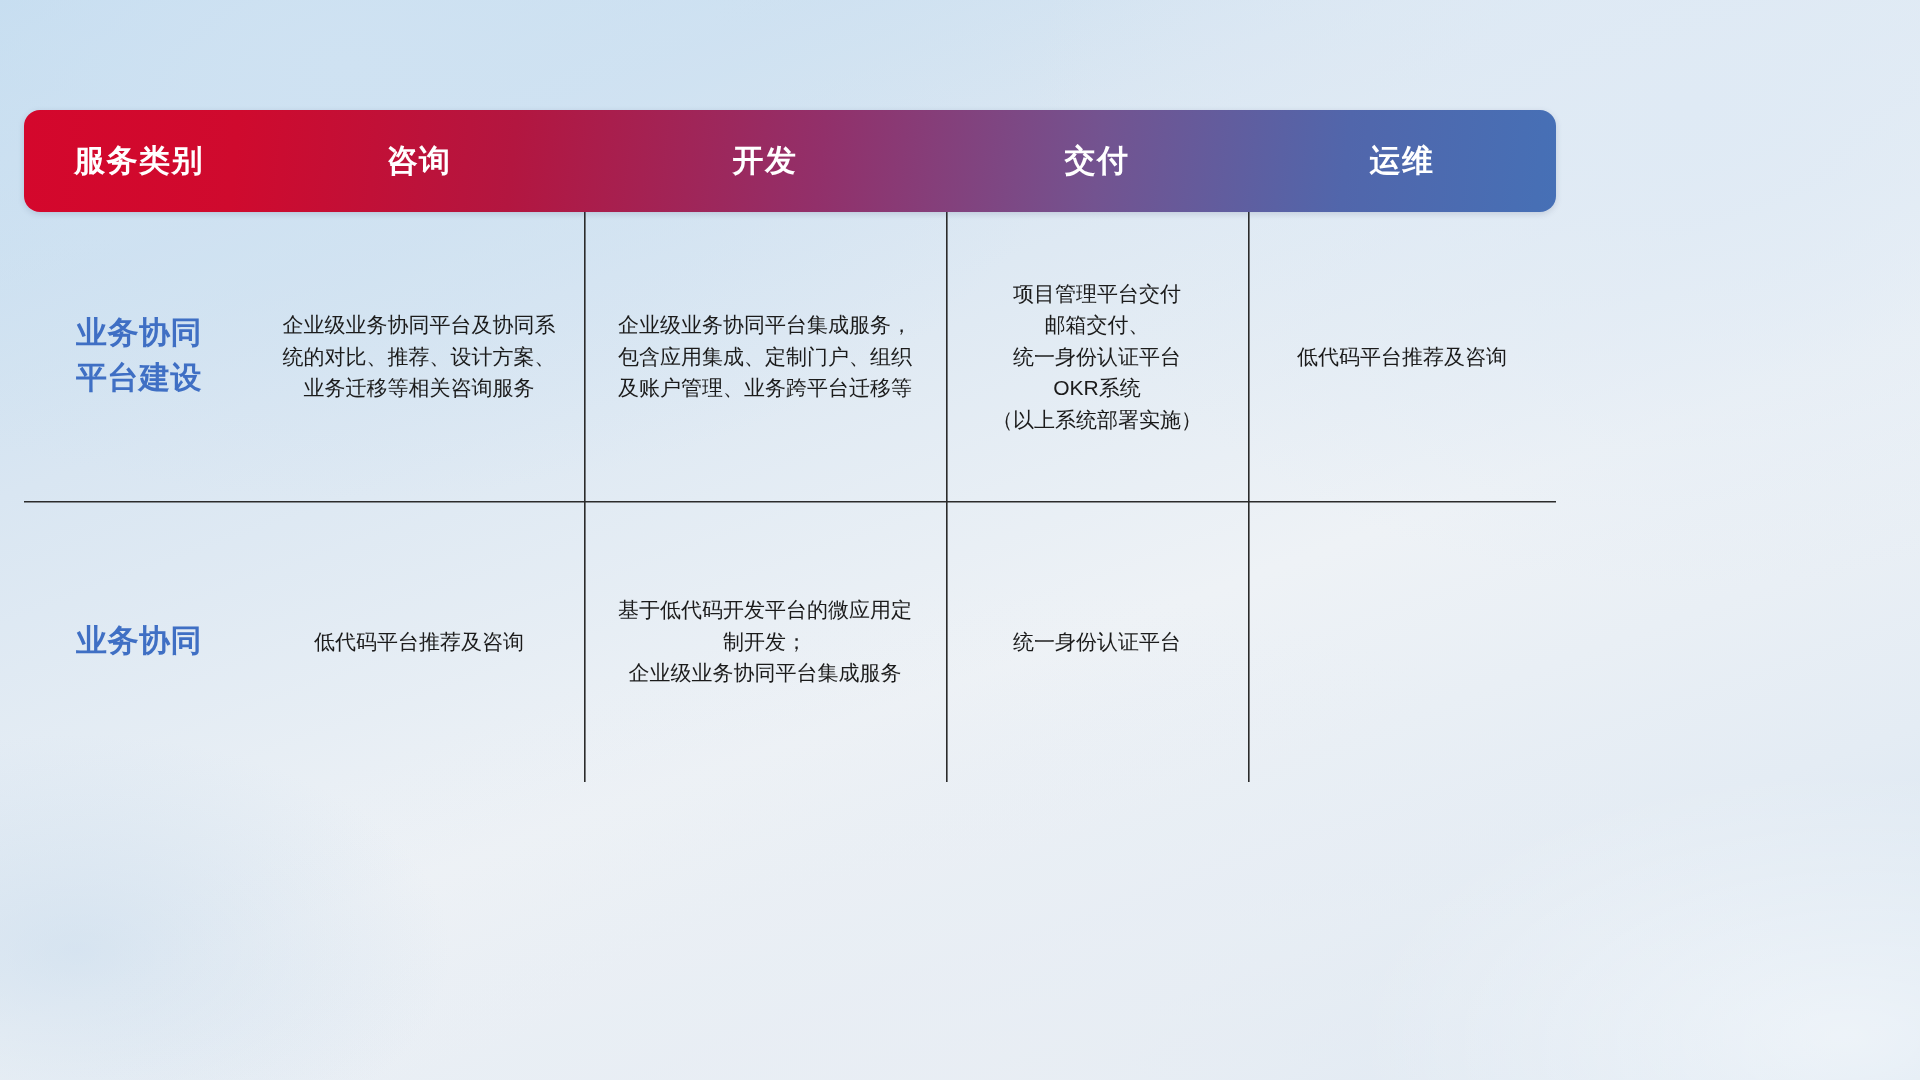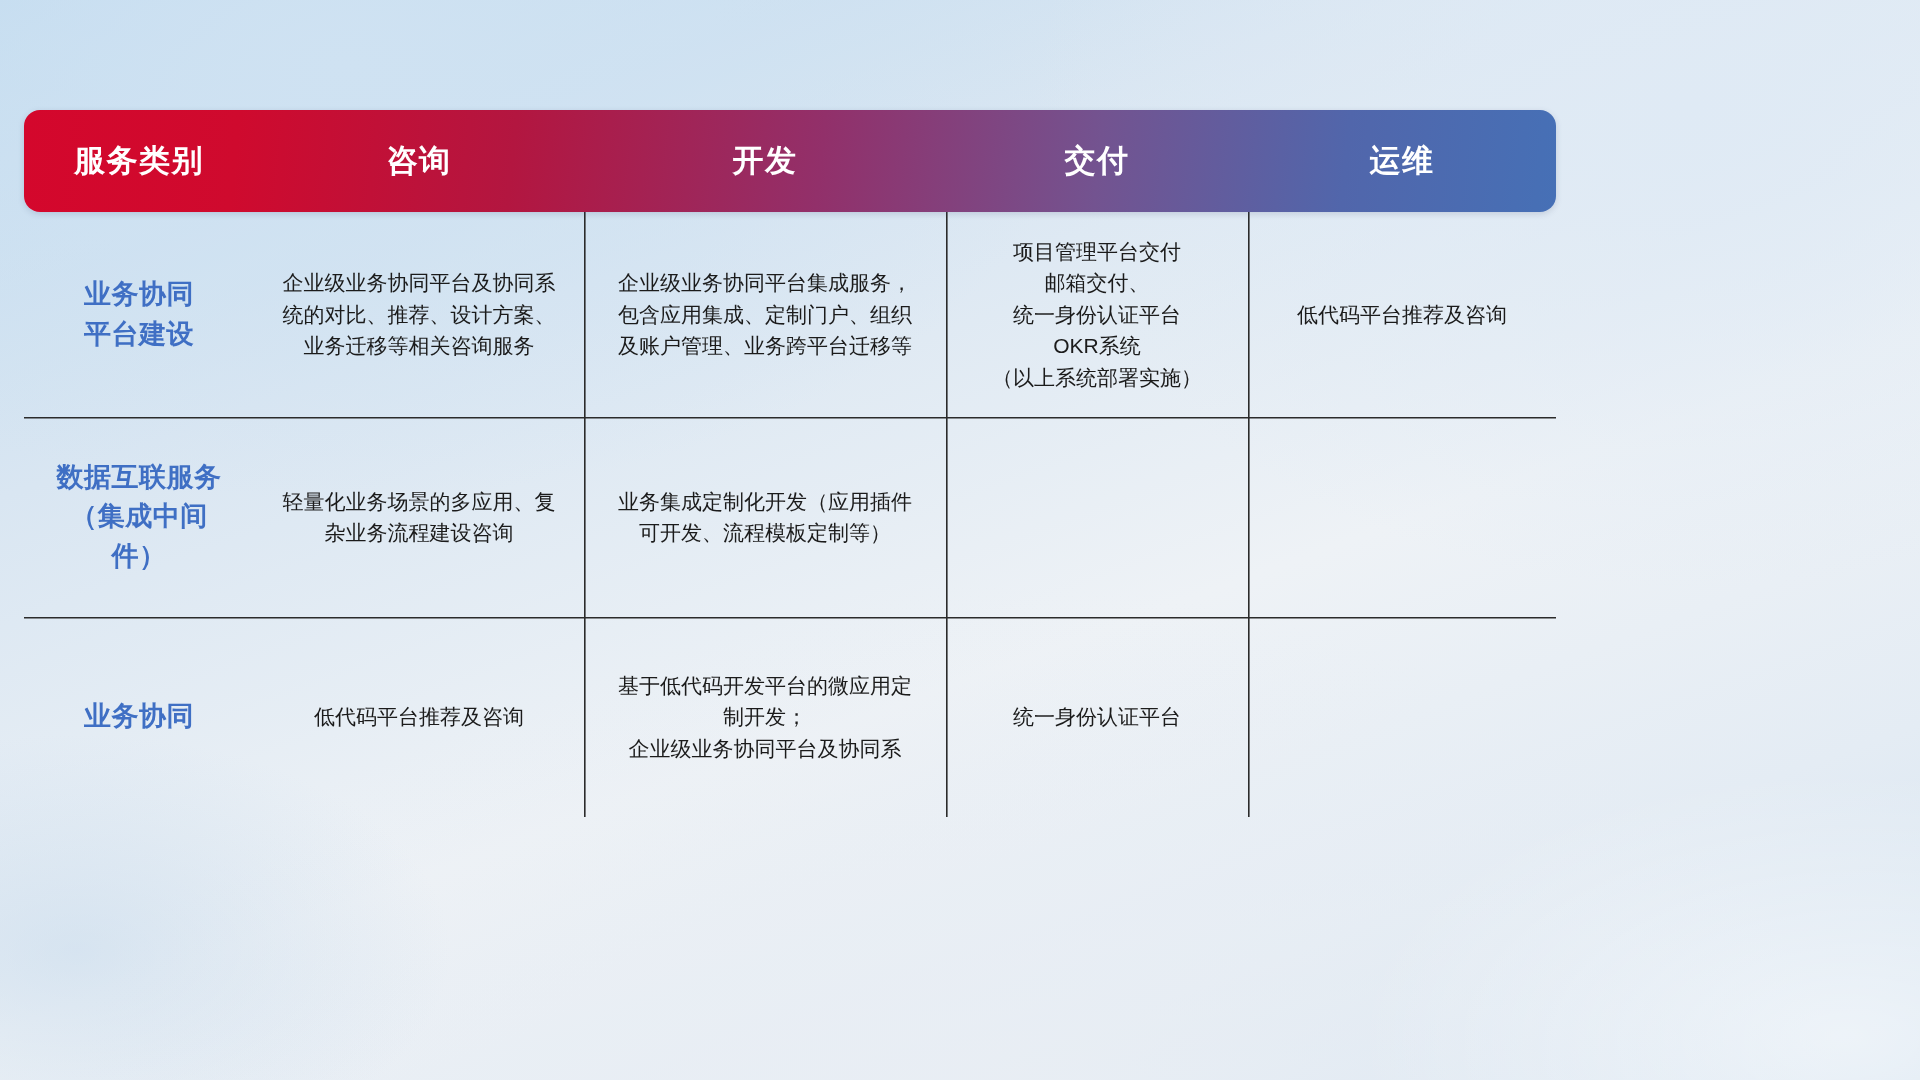--- a/index.html
+++ b/index.html
@@ -96,21 +96,21 @@
     font-size: 21px;
     line-height: 1.5;
     color: #1b1b1b;
     border: 0;
     background: transparent;
     position: relative;
   }
   .cat-cell {
     color: #3f6fc4;
     font-weight: bold;
-    font-size: 27px;
+    font-size: 31px;
     line-height: 1.45;
     letter-spacing: 0.5px;
     font-family: Liberation Serif, serif;
   }
 
   
   .sep-l { box-shadow: inset 1.6px 0 0 0 #2b2b2b; }
   
   .hrule-t { box-shadow: inset 0 1.6px 0 0 #2b2b2b; }
   .sep-l.hrule-t { box-shadow: inset 1.6px 0 0 0 #2b2b2b, inset 0 1.6px 0 0 #2b2b2b; }
@@ -173,52 +173,32 @@
 邮箱交付、
 统一身份认证平台
 OKR系统
 （以上系统部署实施）</span>
           </td>
           <td class="tbody-cell sep-l">
             <span class="cell-text">低代码平台推荐及咨询</span>
           </td>
         </tr>
 
-        <tr class="row-2">
-          <td class="tbody-cell cat-cell hrule-t">
-            <span class="cell-text">数据互联服务
-（集成中间件）</span>
-          </td>
-          <td class="tbody-cell hrule-t">
-            <span class="cell-text">轻量化业务场景的多应用、复
-杂业务流程建设咨询</span>
-          </td>
-          <td class="tbody-cell sep-l hrule-t">
-            <span class="cell-text">业务集成定制化开发（应用插件
-可开发、流程模板定制等）</span>
-          </td>
-          <td class="tbody-cell sep-l hrule-t">
-            <span class="cell-text"></span>
-          </td>
-          <td class="tbody-cell sep-l hrule-t">
-            <span class="cell-text"></span>
-          </td>
-        </tr>
 
         <tr class="row-3">
           <td class="tbody-cell cat-cell hrule-t">
             <span class="cell-text">业务协同</span>
           </td>
           <td class="tbody-cell hrule-t">
             <span class="cell-text">低代码平台推荐及咨询</span>
           </td>
           <td class="tbody-cell sep-l hrule-t">
             <span class="cell-text">基于低代码开发平台的微应用定
 制开发；
-企业级业务协同平台及协同系</span>
+企业级业务协同平台集成服务</span>
           </td>
           <td class="tbody-cell sep-l hrule-t">
             <span class="cell-text">统一身份认证平台</span>
           </td>
           <td class="tbody-cell sep-l hrule-t">
             <span class="cell-text"></span>
           </td>
         </tr>
 
       </tbody>

